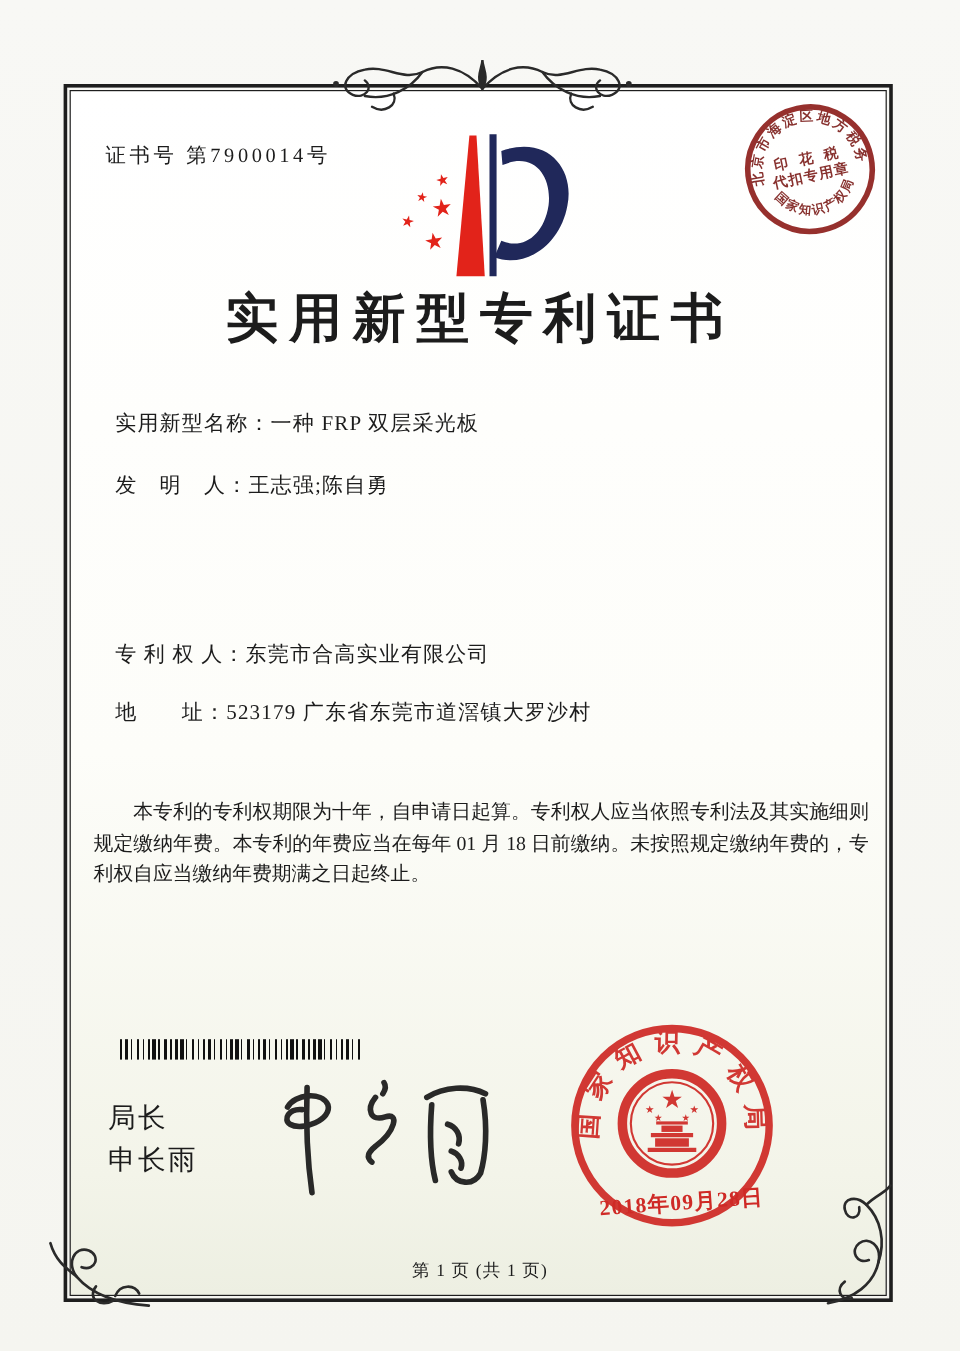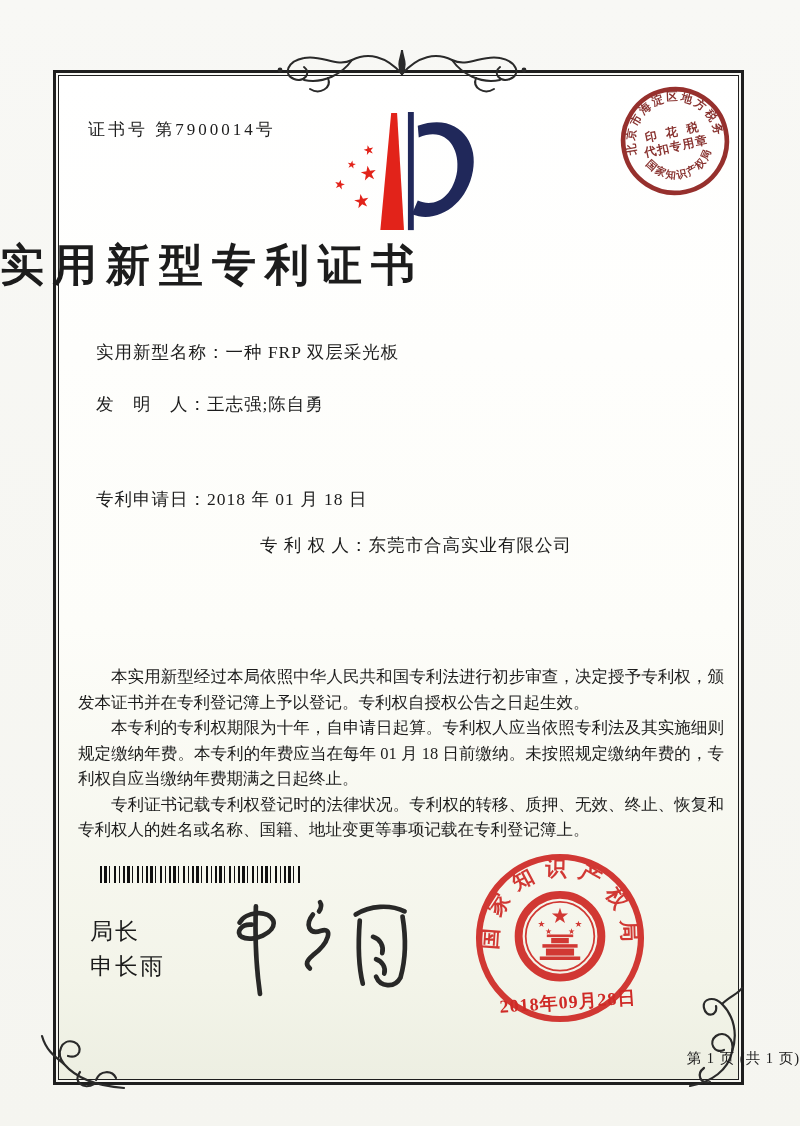--- a/index.html
+++ b/index.html
@@ -12,41 +12,41 @@
   }
   .page{position:relative;width:800px;height:1126px;overflow:hidden;
     background:linear-gradient(180deg,#f8f8f5 0%,#f5f5f0 100%);}
   
   .frame-outer{position:absolute;left:53px;top:70px;width:691px;height:1015px;
     border:3px solid #1e1e1e;box-sizing:border-box;}
   .frame-inner{position:absolute;inset:2px;border:1px solid #1e1e1e;
     background:linear-gradient(180deg,#ffffff 0%,#fdfdf9 55%,#f3f4e9 90%,#edefe2 100%);}
   .abs{position:absolute;}
   .cert-no{left:88px;top:118px;font-size:17px;letter-spacing:3px;}
-  .title{left:0;top:236px;width:100%;
+  .title{left:0;top:236px;width:100%;text-align:center;
     font-size:44px;font-weight:700;letter-spacing:9px;}
   .field-row{left:96px;width:640px;font-size:17.5px;letter-spacing:1px;white-space:nowrap;}
   .field-label{display:inline-block;}
   .field-value{display:inline-block;}
   .grant-no-cell{position:absolute;left:358px;top:0;}
   .body-text{left:78px;top:664px;width:646px;font-size:16.5px;line-height:25.5px;
     text-align:justify;}
   .body-text p{margin:0;text-indent:2em;}
   .barcode{left:100px;top:866px;width:201px;height:17px;
     background:repeating-linear-gradient(90deg,
       #101010 0 2px,transparent 2px 4px,
       #101010 4px 7px,transparent 7px 9px,
       #101010 9px 10px,transparent 10px 14px,
       #101010 14px 16px,transparent 16px 19px,
       #101010 19px 20px,transparent 20px 23px);}
   .director{left:90px;top:914px;font-size:23px;letter-spacing:2px;line-height:35px;}
   .seal-date{left:478px;top:990px;width:180px;text-align:center;
     font-size:18px;font-weight:700;letter-spacing:1px;color:#cf2a26;
     transform:rotate(-4deg);}
-  .footer{left:0;top:1049px;width:100%;text-align:right;font-size:14.5px;letter-spacing:1px;}
+  .footer{left:0;top:1049px;width:100%;text-align:center;font-size:14.5px;letter-spacing:1px;}
   svg text{font-family:"Liberation Serif","DejaVu Serif",serif;}
 </style>
 </head>
 <body>
 
 <div class="page">
 
   <div class="frame-outer">
     <div class="frame-inner"></div>
   </div>
@@ -121,31 +121,29 @@
   </svg>
 
   <div class="abs title">实用新型专利证书</div>
 
   <div class="abs field-row" style="top:340px;">
     <span class="field-label">实用新型名称：</span><span class="field-value">一种 FRP 双层采光板</span>
   </div>
   <div class="abs field-row" style="top:392px;">
     <span class="field-label">发　明　人：</span><span class="field-value">王志强;陈自勇</span>
   </div>
-  <div class="abs field-row" style="top:487px;">
-    <span class="field-label">专利申请日：</span><span class="field-value">2018 年 01 月 18 日</span>
+  <div class="abs field-row" style="top:533px;">
+    <span class="field-label">专 利 权 人：</span><span class="field-value">东莞市合高实业有限公司</span>
   </div>
-  <div class="abs field-row" style="top:533px;text-align:center;">
-    <span class="field-label">专 利 权 人：</span><span class="field-value">东莞市合高实业有限公司</span>
+  <div class="abs field-row" style="top:581px;">
+    <span class="field-label">地　　址：</span><span class="field-value">523179 广东省东莞市道滘镇大罗沙村</span>
   </div>
 
   <div class="abs body-text">
-    <p>本实用新型经过本局依照中华人民共和国专利法进行初步审查，决定授予专利权，颁发本证书并在专利登记簿上予以登记。专利权自授权公告之日起生效。</p>
     <p>本专利的专利权期限为十年，自申请日起算。专利权人应当依照专利法及其实施细则规定缴纳年费。本专利的年费应当在每年 01 月 18 日前缴纳。未按照规定缴纳年费的，专利权自应当缴纳年费期满之日起终止。</p>
-    <p>专利证书记载专利权登记时的法律状况。专利权的转移、质押、无效、终止、恢复和专利权人的姓名或名称、国籍、地址变更等事项记载在专利登记簿上。</p>
   </div>
 
   <div class="abs barcode"></div>
 
   <div class="abs director">
     <div>局长</div>
     <div>申长雨</div>
   </div>
 
   <svg class="abs" style="left:212px;top:888px;" width="210" height="112" viewBox="0 0 200 110">

